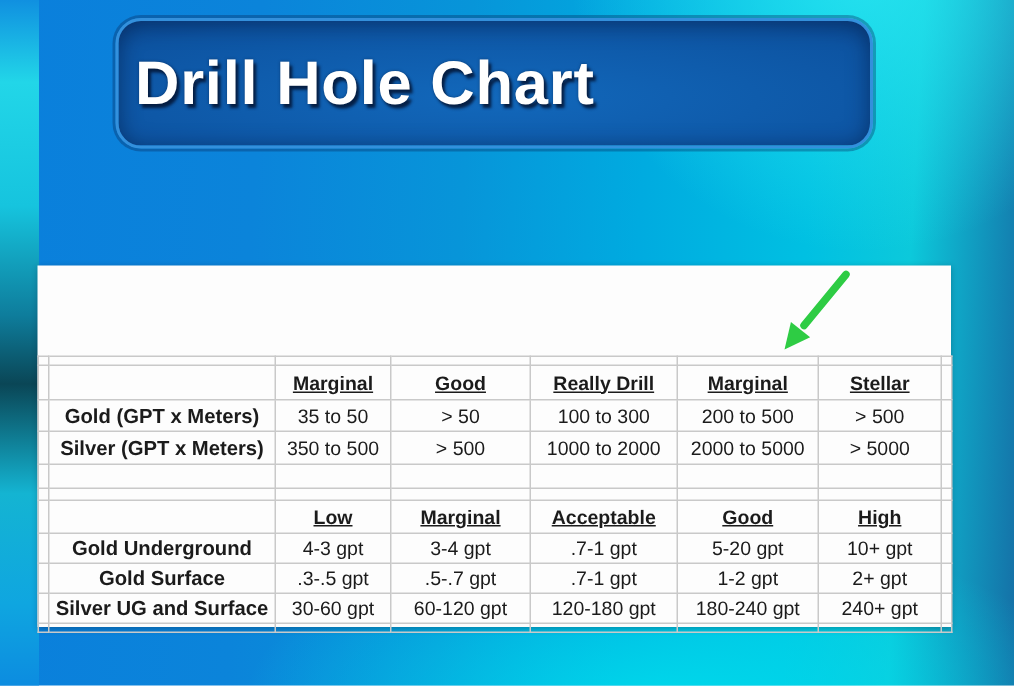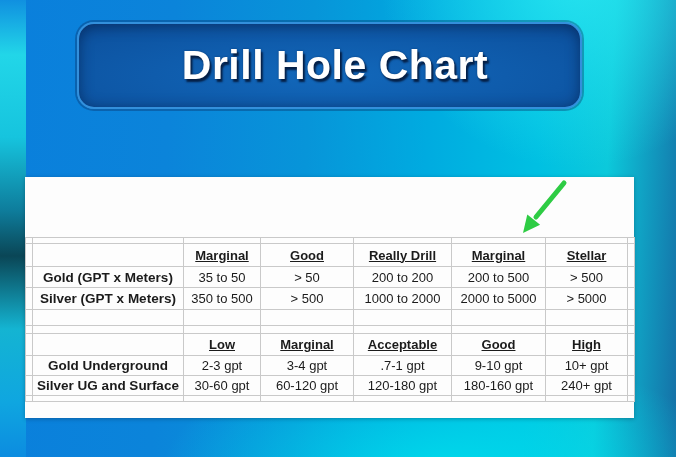--- a/index.html
+++ b/index.html
@@ -9,26 +9,26 @@
     background:
       radial-gradient(circle at 85% -6%, rgba(44,232,242,.85) 0%, rgba(44,232,242,0) 26%),
       radial-gradient(ellipse 42% 26% at 66% 103%, rgba(0,222,236,.9) 0%, rgba(0,222,236,0) 100%),
       linear-gradient(93deg,#0a7fdc 0%,#0b84da 25%,#0795d9 45%,#00abe0 62%,#00c0e2 78%,#0cc9db 88%,#156fa6 100%);
   }
   .edge-stripe{
     position:absolute;left:0;top:0;width:26px;height:457px;
     background:linear-gradient(180deg,#1090e0 0%,#22d6e8 12%,#16c4de 30%,#0e7d9c 46%,#0a4656 56%,#14b4d2 72%,#0fa6e0 88%,#0c8ce0 100%);
   }
   .title-box{
-    position:absolute;left:77px;top:22px;width:505px;height:87px;
+    position:absolute;left:77px;top:12px;width:505px;height:87px;
     border-radius:17px;
     background:radial-gradient(130% 150% at 50% 62%, #1268bb 0%, #0d54a2 45%, #093f84 72%, #06306e 100%);
     border:2px solid #3390dc;
     box-shadow:0 0 0 2px rgba(8,40,92,.35), inset 0 2px 14px rgba(3,22,60,.55);
-    display:flex;align-items:center;justify-content:center;box-sizing:border-box;padding-left:11px;
+    display:flex;align-items:center;box-sizing:border-box;padding-left:11px;
   }
   .title-text{
     color:#ffffff;font-size:41px;font-weight:800;letter-spacing:.5px;
     text-shadow:2px 3px 2px rgba(4,24,58,.9), 0 0 2px rgba(4,24,58,.5);
   }
   .panel{
     position:absolute;left:25px;top:177px;width:609px;height:241px;
     background:#fdfdfd;box-shadow:0 1px 4px rgba(0,20,40,.3);
   }
   table.grid{
@@ -87,21 +87,21 @@
       <td class="hdr">Really Drill</td>
       <td class="hdr">Marginal</td>
       <td class="hdr">Stellar</td>
       <td></td>
     </tr>
     <tr class="h-r1">
       <td></td>
       <td class="lbl">Gold (GPT x Meters)</td>
       <td>35 to 50</td>
       <td>&gt; 50</td>
-      <td>200 to 200</td>
+      <td>100 to 300</td>
       <td>200 to 500</td>
       <td>&gt; 500</td>
       <td></td>
     </tr>
     <tr class="h-r2">
       <td></td>
       <td class="lbl">Silver (GPT x Meters)</td>
       <td>350 to 500</td>
       <td>&gt; 500</td>
       <td>1000 to 2000</td>
@@ -135,34 +135,44 @@
       <td class="hdr">Low</td>
       <td class="hdr">Marginal</td>
       <td class="hdr">Acceptable</td>
       <td class="hdr">Good</td>
       <td class="hdr">High</td>
       <td></td>
     </tr>
     <tr class="h-r3">
       <td></td>
       <td class="lbl">Gold Underground</td>
-      <td>2-3 gpt</td>
+      <td>4-3 gpt</td>
       <td>3-4 gpt</td>
       <td>.7-1 gpt</td>
-      <td>9-10 gpt</td>
+      <td>5-20 gpt</td>
       <td>10+ gpt</td>
+      <td></td>
+    </tr>
+    <tr class="h-r3">
+      <td></td>
+      <td class="lbl">Gold Surface</td>
+      <td>.3-.5 gpt</td>
+      <td>.5-.7 gpt</td>
+      <td>.7-1 gpt</td>
+      <td>1-2 gpt</td>
+      <td>2+ gpt</td>
       <td></td>
     </tr>
     <tr class="h-r3">
       <td></td>
       <td class="lbl">Silver UG and Surface</td>
       <td>30-60 gpt</td>
       <td>60-120 gpt</td>
       <td>120-180 gpt</td>
-      <td>180-160 gpt</td>
+      <td>180-240 gpt</td>
       <td>240+ gpt</td>
       <td></td>
     </tr>
     <tr class="h-s1">
       <td></td>
           <td></td>
           <td></td>
           <td></td>
           <td></td>
           <td></td>

